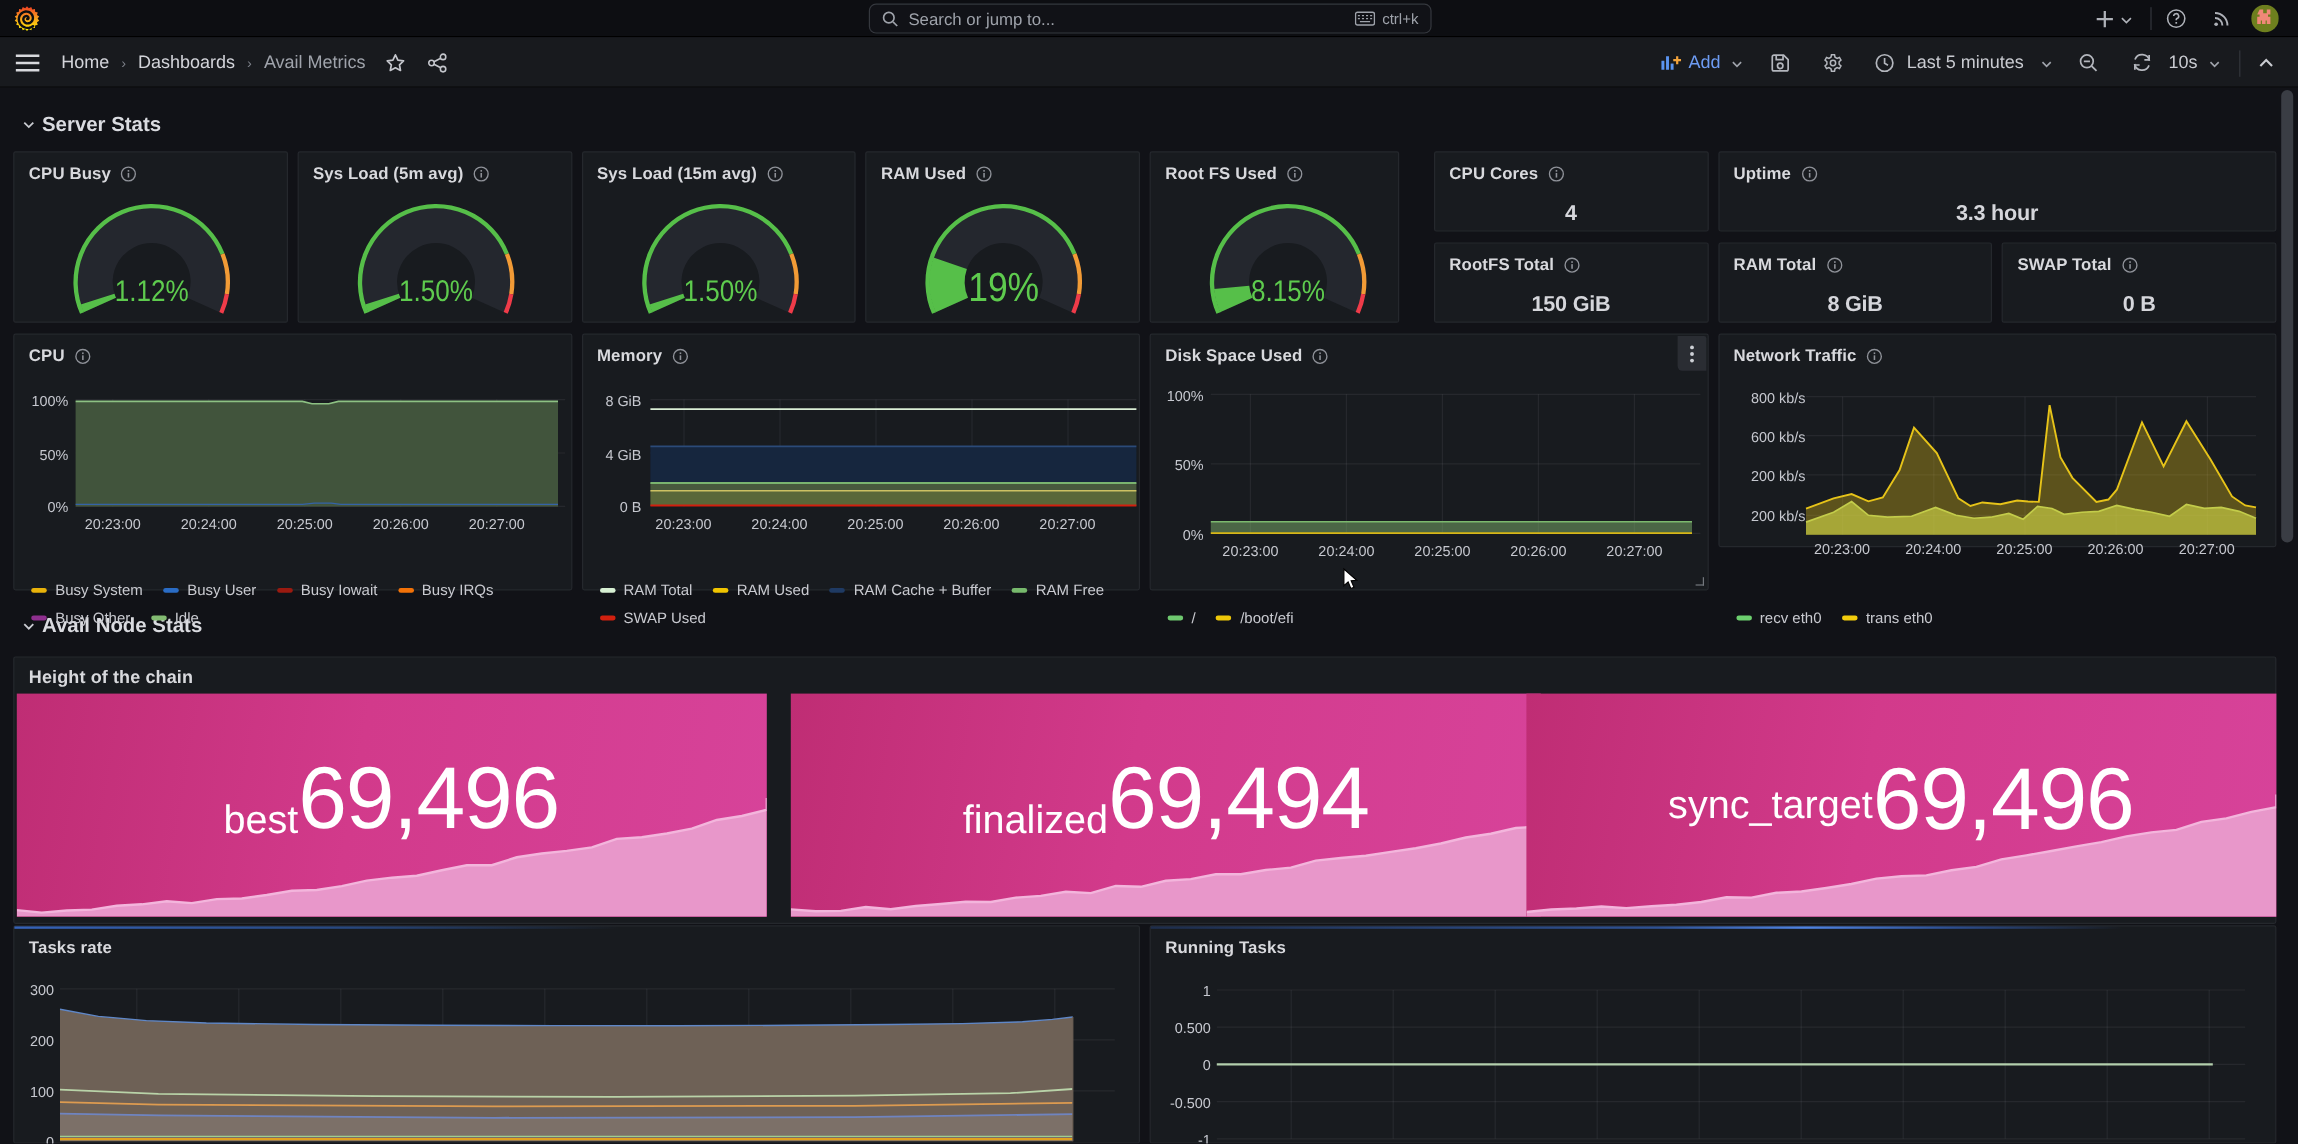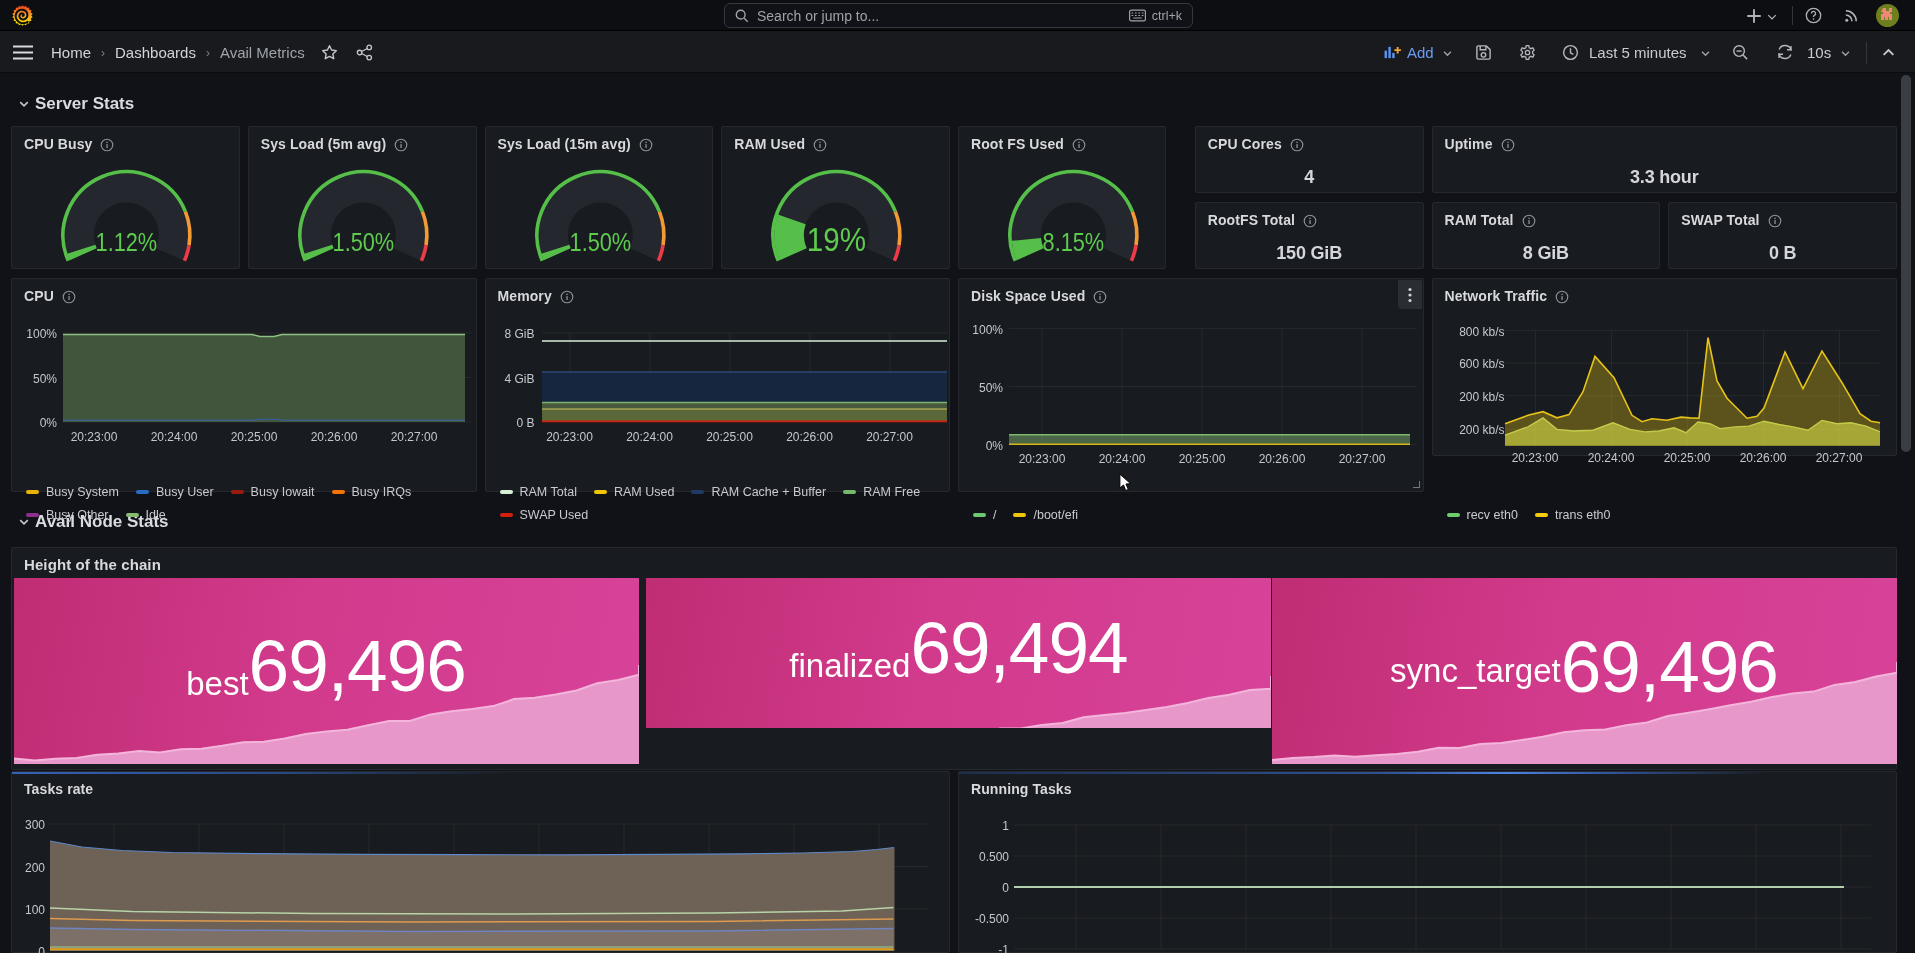--- a/index.html
+++ b/index.html
@@ -411,21 +411,21 @@
         <path d="M 0.0 180.4 L 20.8 182.5 L 41.7 180.8 L 62.5 180.0 L 83.3 176.8 L 104.2 175.6 L 125.0 173.1 L 145.8 174.6 L 166.7 171.3 L 187.5 170.8 L 208.3 167.8 L 229.2 164.3 L 250.0 163.7 L 270.8 160.4 L 291.7 155.9 L 312.5 153.4 L 333.3 151.8 L 354.2 147.2 L 375.0 143.1 L 395.8 143.0 L 416.7 136.4 L 437.5 133.3 L 458.3 131.1 L 479.2 128.1 L 500.0 121.1 L 520.8 119.7 L 541.7 116.6 L 562.5 112.5 L 583.3 105.3 L 604.2 102.0 L 625.0 96.8 L 625.0 87.0 L 625.0 186 L 0.0 186 Z" fill="#e897ca" stroke="none" stroke-width="1"></path>
         <path d="M 0.0 180.4 L 20.8 182.5 L 41.7 180.8 L 62.5 180.0 L 83.3 176.8 L 104.2 175.6 L 125.0 173.1 L 145.8 174.6 L 166.7 171.3 L 187.5 170.8 L 208.3 167.8 L 229.2 164.3 L 250.0 163.7 L 270.8 160.4 L 291.7 155.9 L 312.5 153.4 L 333.3 151.8 L 354.2 147.2 L 375.0 143.1 L 395.8 143.0 L 416.7 136.4 L 437.5 133.3 L 458.3 131.1 L 479.2 128.1 L 500.0 121.1 L 520.8 119.7 L 541.7 116.6 L 562.5 112.5 L 583.3 105.3 L 604.2 102.0 L 625.0 96.8 L 625.0 87.0" fill="none" stroke="#f3b5dc" stroke-width="2"></path>
       </svg>
       <div style="position:absolute;left:0;top:0;width:100%;height:100%;display:flex;align-items:center;justify-content:center">
         <div style="display:flex;align-items:baseline;color:#fff">
           <span style="font-size:33px">best</span>
           <span style="font-size:73px;font-weight:500;letter-spacing:-1px;line-height:60px;position:relative;top:-4px">69,496</span>
         </div>
       </div>
     </div>
-    <div style="position:absolute;left:634px;top:30px;width:625px;height:150px;background:linear-gradient(100deg,#bf2d74 0%,#d23a8b 45%,#d7439a 100%);overflow:hidden">
+    <div style="position:absolute;left:647px;top:30px;width:625px;height:186px;background:linear-gradient(100deg,#bf2d74 0%,#d23a8b 45%,#d7439a 100%);overflow:hidden">
       <svg style="left:0;top:0" width="625" height="186">
         <path d="M 0.0 179.8 L 20.8 181.4 L 41.7 181.1 L 62.5 177.9 L 83.3 179.7 L 104.2 177.0 L 125.0 175.3 L 145.8 173.5 L 166.7 173.7 L 187.5 170.0 L 208.3 168.6 L 229.2 165.1 L 250.0 166.3 L 270.8 160.3 L 291.7 161.0 L 312.5 156.0 L 333.3 154.6 L 354.2 150.6 L 375.0 150.5 L 395.8 147.0 L 416.7 145.0 L 437.5 139.2 L 458.3 137.0 L 479.2 135.1 L 500.0 131.9 L 520.8 128.9 L 541.7 124.9 L 562.5 119.9 L 583.3 116.8 L 604.2 112.0 L 625.0 110.7 L 625.0 98.0 L 625.0 186 L 0.0 186 Z" fill="#e897ca" stroke="none" stroke-width="1"></path>
         <path d="M 0.0 179.8 L 20.8 181.4 L 41.7 181.1 L 62.5 177.9 L 83.3 179.7 L 104.2 177.0 L 125.0 175.3 L 145.8 173.5 L 166.7 173.7 L 187.5 170.0 L 208.3 168.6 L 229.2 165.1 L 250.0 166.3 L 270.8 160.3 L 291.7 161.0 L 312.5 156.0 L 333.3 154.6 L 354.2 150.6 L 375.0 150.5 L 395.8 147.0 L 416.7 145.0 L 437.5 139.2 L 458.3 137.0 L 479.2 135.1 L 500.0 131.9 L 520.8 128.9 L 541.7 124.9 L 562.5 119.9 L 583.3 116.8 L 604.2 112.0 L 625.0 110.7 L 625.0 98.0" fill="none" stroke="#f3b5dc" stroke-width="2"></path>
       </svg>
       <div style="position:absolute;left:0;top:0;width:100%;height:100%;display:flex;align-items:center;justify-content:center">
         <div style="display:flex;align-items:baseline;color:#fff">
           <span style="font-size:33px">finalized</span>
           <span style="font-size:73px;font-weight:500;letter-spacing:-1px;line-height:60px;position:relative;top:-4px">69,494</span>
         </div>
       </div>

